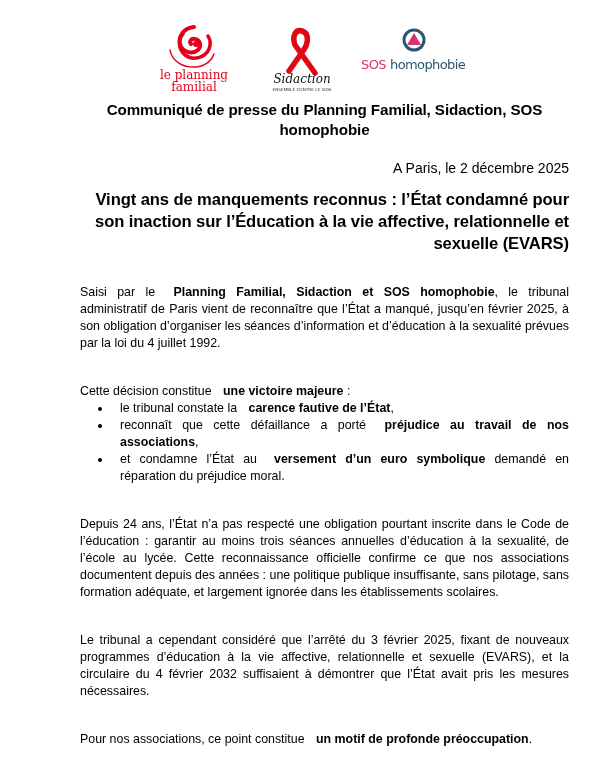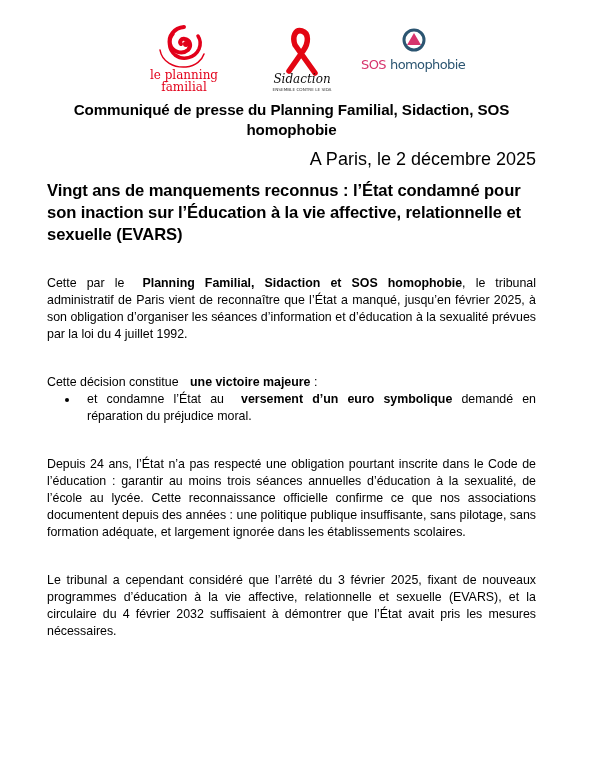--- a/index.html
+++ b/index.html
@@ -3,36 +3,36 @@
 <meta charset="utf-8">
 <style>
   html, body { margin: 0; padding: 0; background: #ffffff; }
   body {
     width: 613px; height: 759px; overflow: hidden; position: relative;
     font-family: "DejaVu Sans", "Liberation Sans", sans-serif;
     color: #000;
   }
   .logos { position: absolute; top: 0; left: 0; width: 613px; height: 95px; }
   .logo { position: absolute; }
-  #logo-pf { left: 148px; top: 24px; width: 72px; height: 70px; text-decoration: underline; }
+  #logo-pf { left: 158px; top: 24px; width: 72px; height: 70px; text-decoration: underline; }
   #logo-sid { left: 263px; top: 25px; width: 78px; height: 68px; }
   #logo-sos { left: 360px; top: 28px; width: 110px; height: 46px; }
 
   .page {
-    position: absolute; left: 47px; top: 100px; width: 489px;
+    position: absolute; left: 80px; top: 100px; width: 489px;
     font-family: "Liberation Sans", sans-serif;
     font-size: 12.4px; line-height: 17px;
   }
   .title {
     text-align: center; font-weight: bold; font-size: 15.2px; line-height: 20px;
     margin: 0 0 0 0; letter-spacing: -0.1px;
   }
-  .date { text-align: right; font-size: 18px; line-height: 17px; margin-top: 11px; }
+  .date { text-align: right; font-size: 14px; line-height: 17px; margin-top: 20px; }
   .headline {
-    text-align: left; font-weight: bold; font-size: 16.6px; line-height: 22px;
+    text-align: right; font-weight: bold; font-size: 16.6px; line-height: 22px;
     margin-top: 12px; letter-spacing: -0.1px;
   }
   p { margin: 0; text-align: justify; }
   .sp1 { margin-top: 29px; }
   .gap { margin-top: 31px; }
   ul { margin: 0; padding: 0; list-style: none; }
   ul li { position: relative; padding-left: 40px; text-align: justify; }
   ul li::before {
     content: ""; position: absolute; left: 18px; top: 7px;
     width: 4px; height: 4px; border-radius: 50%; background: #000;
@@ -72,26 +72,29 @@
       <text x="30" y="41" font-family="DejaVu Sans, sans-serif" font-size="13" fill="#2b5571" letter-spacing="-0.6">homophobie</text>
     </svg>
   </div>
 </div>
 
 <div class="page">
   <div class="title">Communiqué de presse du Planning Familial, Sidaction, SOS homophobie</div>
   <div class="date">A Paris, le 2 décembre 2025</div>
   <div class="headline">Vingt ans de manquements reconnus : l’État condamné pour son inaction sur l’Éducation à la vie affective, relationnelle et sexuelle (EVARS)</div>
 
-  <p class="sp1"><span>Cette par le </span><b>Planning Familial, Sidaction et SOS homophobie</b><span>, le tribunal administratif de Paris vient de reconnaître que l’État a manqué, jusqu’en février 2025, à son obligation d’organiser les séances d’information et d’éducation à la sexualité prévues par la loi du 4 juillet 1992.</span></p>
+  <p class="sp1"><span>Saisi par le </span><b>Planning Familial, Sidaction et SOS homophobie</b><span>, le tribunal administratif de Paris vient de reconnaître que l’État a manqué, jusqu’en février 2025, à son obligation d’organiser les séances d’information et d’éducation à la sexualité prévues par la loi du 4 juillet 1992.</span></p>
 
   <p class="gap"><span>Cette décision constitue </span><b>une victoire majeure</b><span> :</span></p>
   <ul>
+    <li><span>le tribunal constate la </span><b>carence fautive de l’État</b><span>,</span></li>
+    <li><span>reconnaît que cette défaillance a porté </span><b>préjudice au travail de nos associations</b><span>,</span></li>
     <li><span>et condamne l’État au </span><b>versement d’un euro symbolique</b><span> demandé en réparation du préjudice moral.</span></li>
   </ul>
 
   <p class="gap">Depuis 24 ans, l’État n’a pas respecté une obligation pourtant inscrite dans le Code de l’éducation : garantir au moins trois séances annuelles d’éducation à la sexualité, de l’école au lycée. Cette reconnaissance officielle confirme ce que nos associations documentent depuis des années : une politique publique insuffisante, sans pilotage, sans formation adéquate, et largement ignorée dans les établissements scolaires.</p>
 
 
   <p class="gap">Le tribunal a cependant considéré que l’arrêté du 3 février 2025, fixant de nouveaux programmes d’éducation à la vie affective, relationnelle et sexuelle (EVARS), et la circulaire du 4 février 2032 suffisaient à démontrer que l’État avait pris les mesures nécessaires.</p>
 
+  <p class="gap"><span>Pour nos associations, ce point constitue </span><b>un motif de profonde préoccupation</b><span>.</span></p>
 
 </div>
 
 </body></html>

